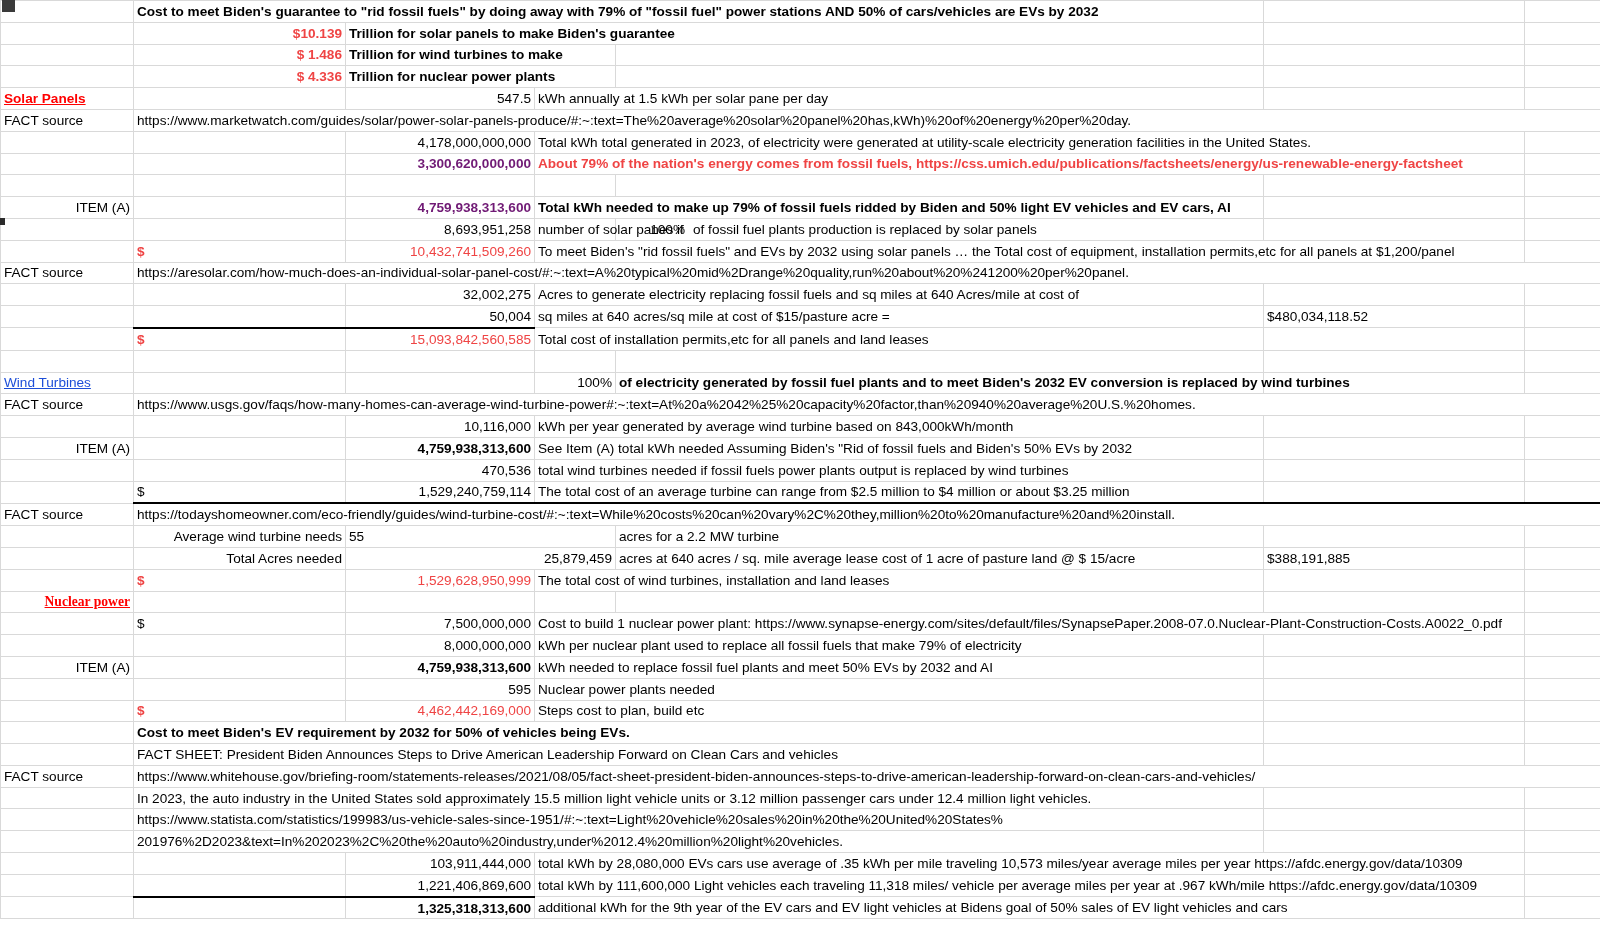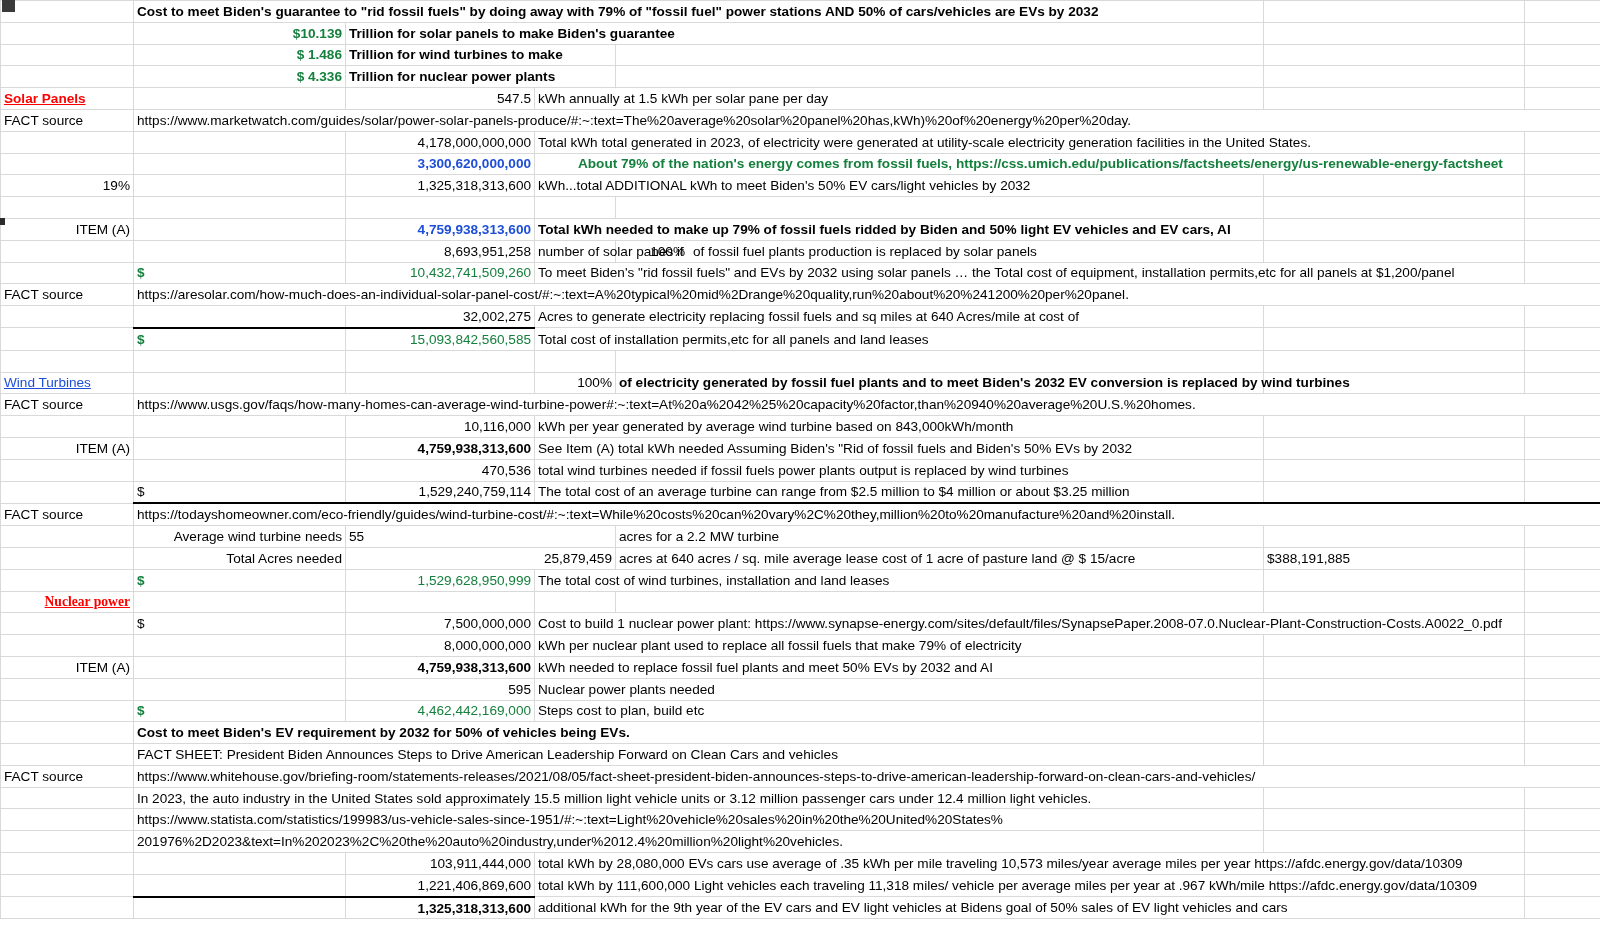--- a/index.html
+++ b/index.html
@@ -41,22 +41,22 @@
   col.c-b { width: 212px; }
   col.c-c { width: 189px; }
   col.c-d { width: 81px; }
   col.c-e { width: 648px; }
   col.c-f { width: 261px; }
   col.c-g { width: 76px; }
 
   .num  { text-align: right; }
   .lft  { text-align: left; }
   .bold { font-weight: bold; }
-  .red  { color: #15803d; margin-left: 40px; }
-  .navy { color: #1d4ed8; }
+  .red  { color: #ef4444; }
+  .navy { color: #701a75; }
   .redu { color: #ff0000; font-weight: bold; text-decoration: underline; margin-left: 48px; }
   .navyu{ color: #1d4ed8; text-decoration: underline; }
   .topline { border-top: 2px solid #000000 !important; }
   .ovf { overflow: visible; position: relative; }
   .ovf > span { position: relative; z-index: 5; background: transparent; display: inline-block; }
   .dollar { text-align: left; }
 
   
   .corner-marker {
     position: absolute;
@@ -152,28 +152,20 @@
     </tr>
 
     <tr>
       <td></td>
       <td></td>
       <td class="num bold navy">3,300,620,000,000</td>
       <td class="ovf" colspan="3"><span class="bold red">About 79% of the nation's energy comes from fossil fuels, https://css.umich.edu/publications/factsheets/energy/us-renewable-energy-factsheet</span></td>
       <td></td>
     </tr>
 
-    <tr>
-      <td class="num">19%</td>
-      <td></td>
-      <td class="num">1,325,318,313,600</td>
-      <td class="ovf" colspan="2"><span>kWh...total ADDITIONAL kWh to meet Biden's 50% EV cars/light vehicles by 2032</span></td>
-      <td></td>
-      <td></td>
-    </tr>
 
     <tr>
       <td></td>
       <td></td>
       <td></td>
       <td></td>
       <td></td>
       <td></td>
       <td></td>
     </tr>
@@ -212,20 +204,28 @@
 
     <tr>
       <td></td>
       <td></td>
       <td class="num">32,002,275</td>
       <td class="ovf" colspan="2"><span>Acres to generate electricity replacing fossil fuels and sq miles at 640 Acres/mile at cost of</span></td>
       <td></td>
       <td></td>
     </tr>
 
+    <tr>
+      <td></td>
+      <td></td>
+      <td class="num">50,004</td>
+      <td class="ovf" colspan="2"><span>sq miles at 640 acres/sq mile at cost of $15/pasture acre =</span></td>
+      <td class="lft">$480,034,118.52</td>
+      <td></td>
+    </tr>
 
     <tr>
       <td></td>
       <td class="dollar red bold topline">$</td>
       <td class="num red topline">15,093,842,560,585</td>
       <td class="ovf" colspan="2"><span>Total cost of  installation permits,etc for all panels and land leases</span></td>
       <td></td>
       <td></td>
     </tr>
 

